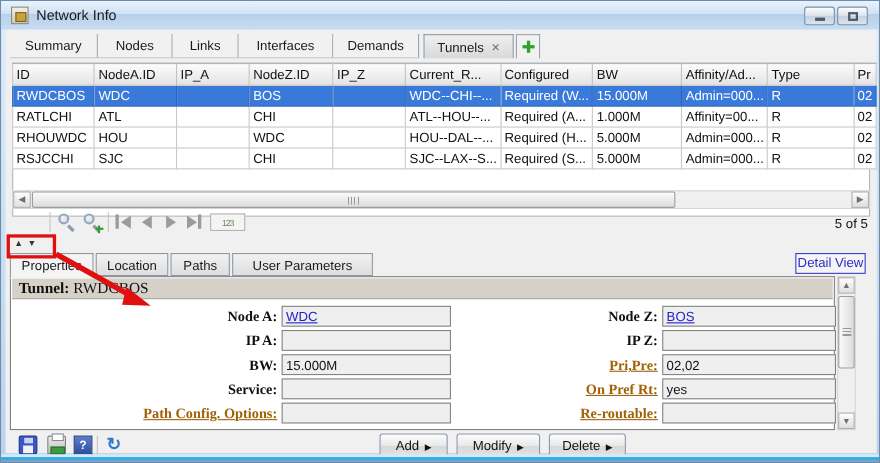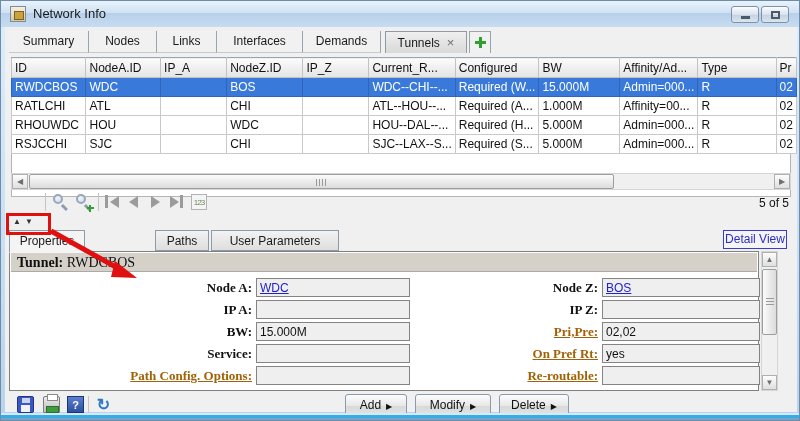--- a/index.html
+++ b/index.html
@@ -59,21 +59,21 @@
   .mag .lens { position:absolute; left:1px; top:1px; width:10px; height:10px; border:2px solid #9aa7b8; border-radius:50%;
     background:radial-gradient(circle at 35% 35%, #eef4fa, #cfdce9); }
   .mag .handle { position:absolute; left:11px; top:11px; width:7px; height:3px; background:#8d9bad; transform:rotate(45deg); transform-origin:0 0; }
   .mag .mini-plus { position:absolute; right:-1px; bottom:-1px; width:7px; height:7px; }
   .mag .mini-plus::before { content:""; position:absolute; left:2px; top:0; width:2px; height:7px; background:#2ea12e; }
   .mag .mini-plus::after  { content:""; position:absolute; left:0; top:2px; width:7px; height:2px; background:#2ea12e; }
   .nav { position:absolute; top:4px; width:16px; height:14px; }
   .tri-l, .tri-r { position:absolute; top:1px; width:0; height:0; border-top:6px solid transparent; border-bottom:6px solid transparent; }
   .tri-l { border-right:9px solid #9b9b9b; } .tri-r { border-left:9px solid #9b9b9b; }
   .bar-v { position:absolute; top:0; width:3px; height:13px; background:#9b9b9b; }
-  .rownum-icon { position:absolute; top:3px; width:16px; height:16px; border:1px solid #b3b3b3; background:#f4f4f4;
+  .rownum-icon { position:absolute; top:3px; width:32px; height:16px; border:1px solid #b3b3b3; background:#f4f4f4;
     font-size:8px; color:#6c8a5a; line-height:15px; text-align:center; letter-spacing:-1px; }
   .count { position:absolute; right:8px; top:5px; color:#111; }
 
   
   .anno-box { position:absolute; left:1px; top:186px; width:45px; height:22px; border:3px solid #e01010; background:transparent; z-index:30; }
   .spinner { position:absolute; left:8px; top:190px; font-size:8px; color:#333; letter-spacing:4px; z-index:5; }
   .anno-arrow { position:absolute; left:0; top:0; z-index:30; pointer-events:none; }
 
   
   .ltab { position:absolute; top:203px; height:21px; line-height:20px; text-align:center;
@@ -274,20 +274,21 @@
     </div>
 
     <span class="spinner"><span>▲</span><span>▼</span></span>
     <div class="anno-box"></div>
     <svg class="anno-arrow" width="160" height="70" style="left:40px; top:198px;">
       <line x1="6" y1="6" x2="78" y2="46" stroke="#e01010" stroke-width="5"></line>
       <polygon points="92,53 70,36 66,52" fill="#e01010"></polygon>
     </svg>
 
     <div class="ltab active" style="left:4px;width:76px;">Properties</div>
+    <div class="ltab" style="left:82px;width:66px;">Location</div>
     <div class="ltab" style="left:150px;width:54px;">Paths</div>
     <div class="ltab" style="left:206px;width:128px;">User Parameters</div>
     <div class="detail-view">Detail View</div>
 
     <div class="panel">
       <div class="panel-header">
         <b>Tunnel:</b>
         <span>RWDCBOS</span>
       </div>
 

